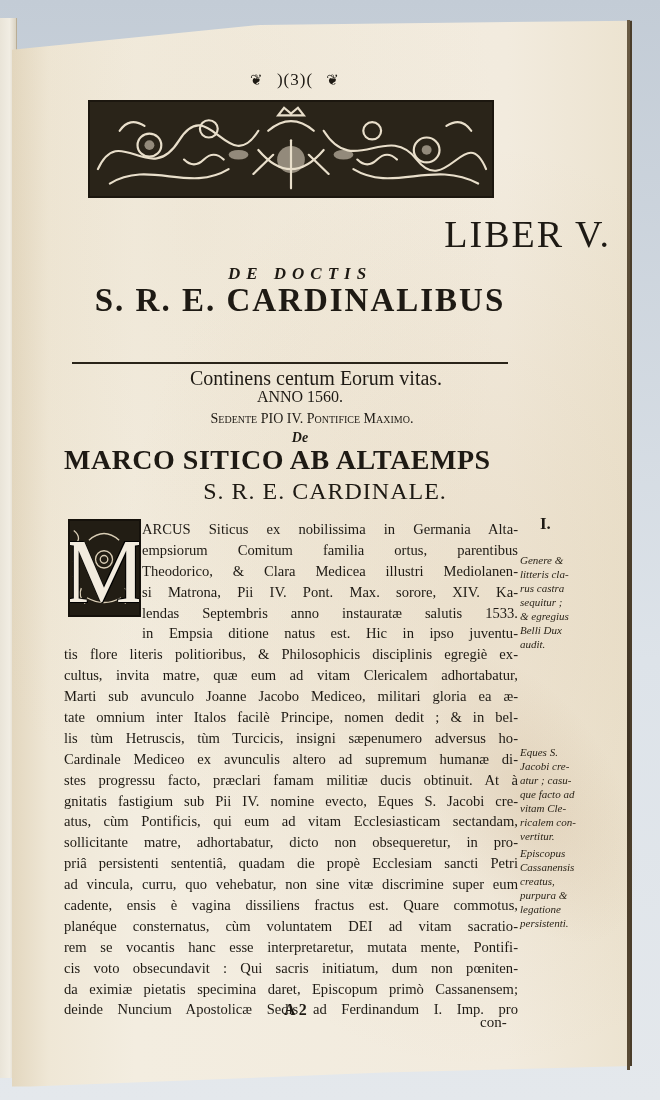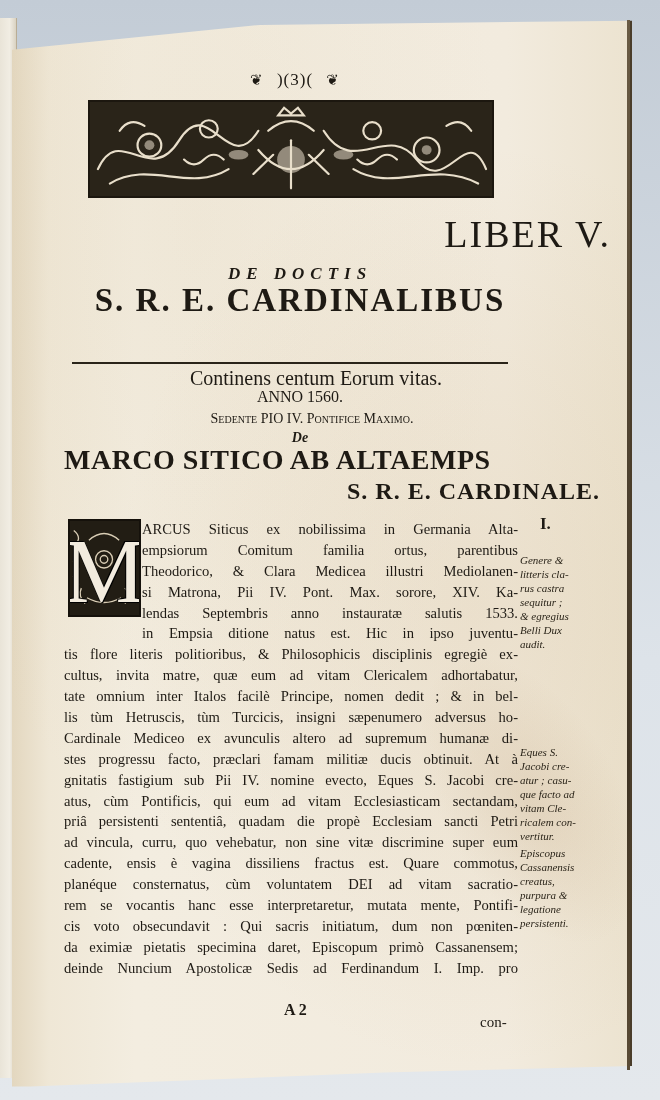--- a/index.html
+++ b/index.html
@@ -55,22 +55,22 @@
     font-size: 20px; margin-top: 41px; }
   .rule { position: absolute; left: 72px; top: 362px; width: 436px; height: 2px; background: #2a2419; }
 
   .anno { position: absolute; top: 388px; left: 0; width: 600px; text-align: center; font-size: 16px; }
   .sedente { position: absolute; top: 411px; left: 12px; width: 600px; text-align: center;
     font-size: 14px; font-variant: small-caps; }
   .de { position: absolute; top: 430px; left: 0; width: 600px; text-align: center;
     font-size: 14px; font-style: italic; font-weight: bold; }
   .marco { position: absolute; top: 444px; left: 64px; width: 456px; text-align: left;
     font-size: 28px; letter-spacing: 0.5px; font-weight: bold; white-space: nowrap; }
-  .srecard { position: absolute; top: 478px; left: 0; width: 600px; text-align: right;
-    font-size: 24px; font-weight: bold; letter-spacing: 1px; }
+  .srecard { position: absolute; top: 478px; left: 0; width: 600px; text-align: center;
+    font-size: 24px; font-weight: normal; letter-spacing: 1px; padding-left: 25px; }
 
   .initial {
     position: absolute; left: 68px; top: 519px; width: 73px; height: 98px;
     background: #221d14; border: 2px solid #15110b; box-sizing: border-box;
     display: flex; align-items: center; justify-content: center; overflow: hidden;
   }
   .initial .cap {
     position: relative; z-index: 2;
     font-size: 92px; line-height: 92px; color: #f2ebde; font-weight: normal;
     text-shadow: 0 0 1px #000, 1px 1px 0 #000, -1px -1px 0 #000;
@@ -168,26 +168,28 @@
 
   <div class="body-text">
     <div class="line indent">ARCUS Siticus ex nobilissima in Germania Alta-</div>
     <div class="line indent">empsiorum Comitum familia ortus, parentibus</div>
     <div class="line indent">Theodorico, &amp; Clara Medicea illustri Mediolanen-</div>
     <div class="line indent">si Matrona, Pii IV. Pont. Max. sorore, XIV. Ka-</div>
     <div class="line indent">lendas Septembris anno instauratæ salutis 1533.</div>
     <div class="line indent">in Empsia ditione natus est. Hic in ipso juventu-</div>
     <div class="line">tis flore literis politioribus, &amp; Philosophicis disciplinis egregiè ex-</div>
     <div class="line">cultus, invita matre, quæ eum ad vitam Clericalem adhortabatur,</div>
+    <div class="line">Marti sub avunculo Joanne Jacobo Mediceo, militari gloria ea æ-</div>
     <div class="line">tate omnium inter Italos facilè Principe, nomen dedit ; &amp; in bel-</div>
     <div class="line">lis tùm Hetruscis, tùm Turcicis, insigni sæpenumero adversus ho-</div>
     <div class="line">Cardinale Mediceo ex avunculis altero ad supremum humanæ di-</div>
     <div class="line">stes progressu facto, præclari famam militiæ ducis obtinuit. At à</div>
     <div class="line">gnitatis fastigium sub Pii IV. nomine evecto, Eques S. Jacobi cre-</div>
     <div class="line">atus, cùm Pontificis, qui eum ad vitam Ecclesiasticam sectandam,</div>
+    <div class="line">sollicitante matre, adhortabatur, dicto non obsequeretur, in pro-</div>
     <div class="line">priâ persistenti sententiâ, quadam die propè Ecclesiam sancti Petri</div>
     <div class="line">ad vincula, curru, quo vehebatur, non sine vitæ discrimine super eum</div>
     <div class="line">cadente, ensis è vagina dissiliens fractus est. Quare commotus,</div>
     <div class="line">planéque consternatus, cùm voluntatem DEI ad vitam sacratio-</div>
     <div class="line">rem se vocantis hanc esse interpretaretur, mutata mente, Pontifi-</div>
     <div class="line">cis voto obsecundavit : Qui sacris initiatum, dum non pœniten-</div>
     <div class="line">da eximiæ pietatis specimina daret, Episcopum primò Cassanensem;</div>
     <div class="line last">deinde Nuncium Apostolicæ Sedis ad Ferdinandum I. Imp. pro</div>
   </div>
 

